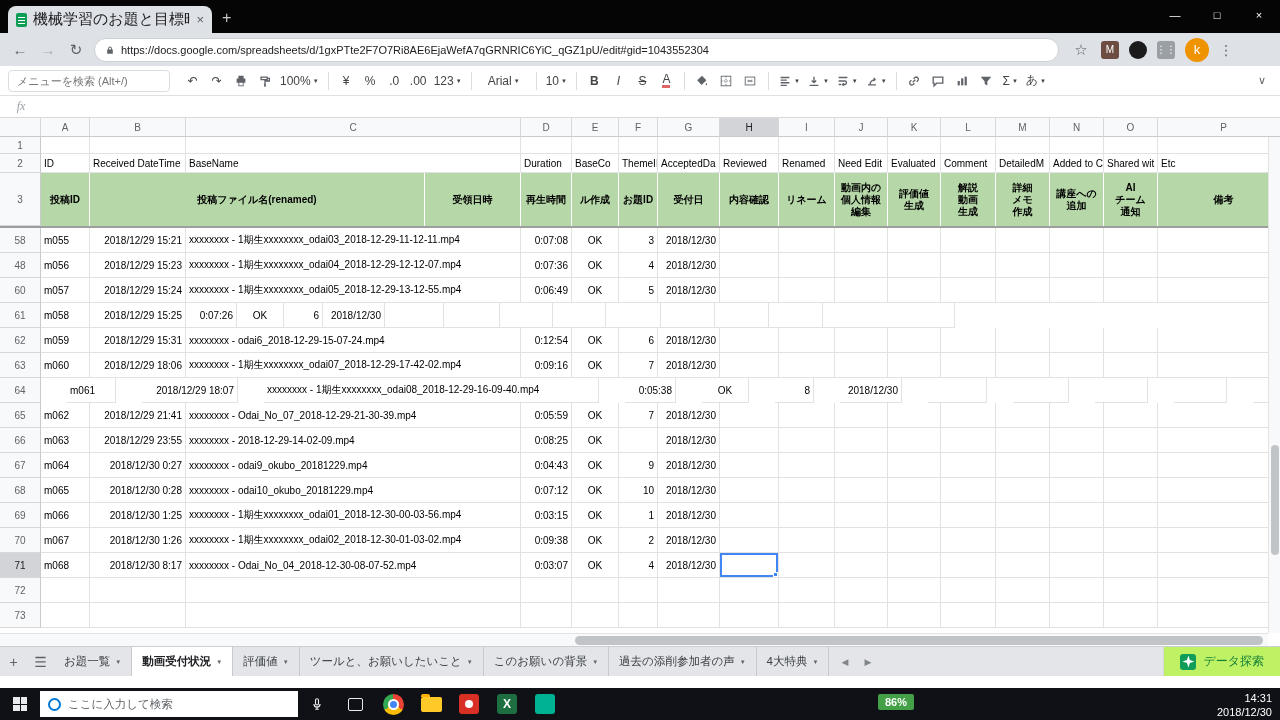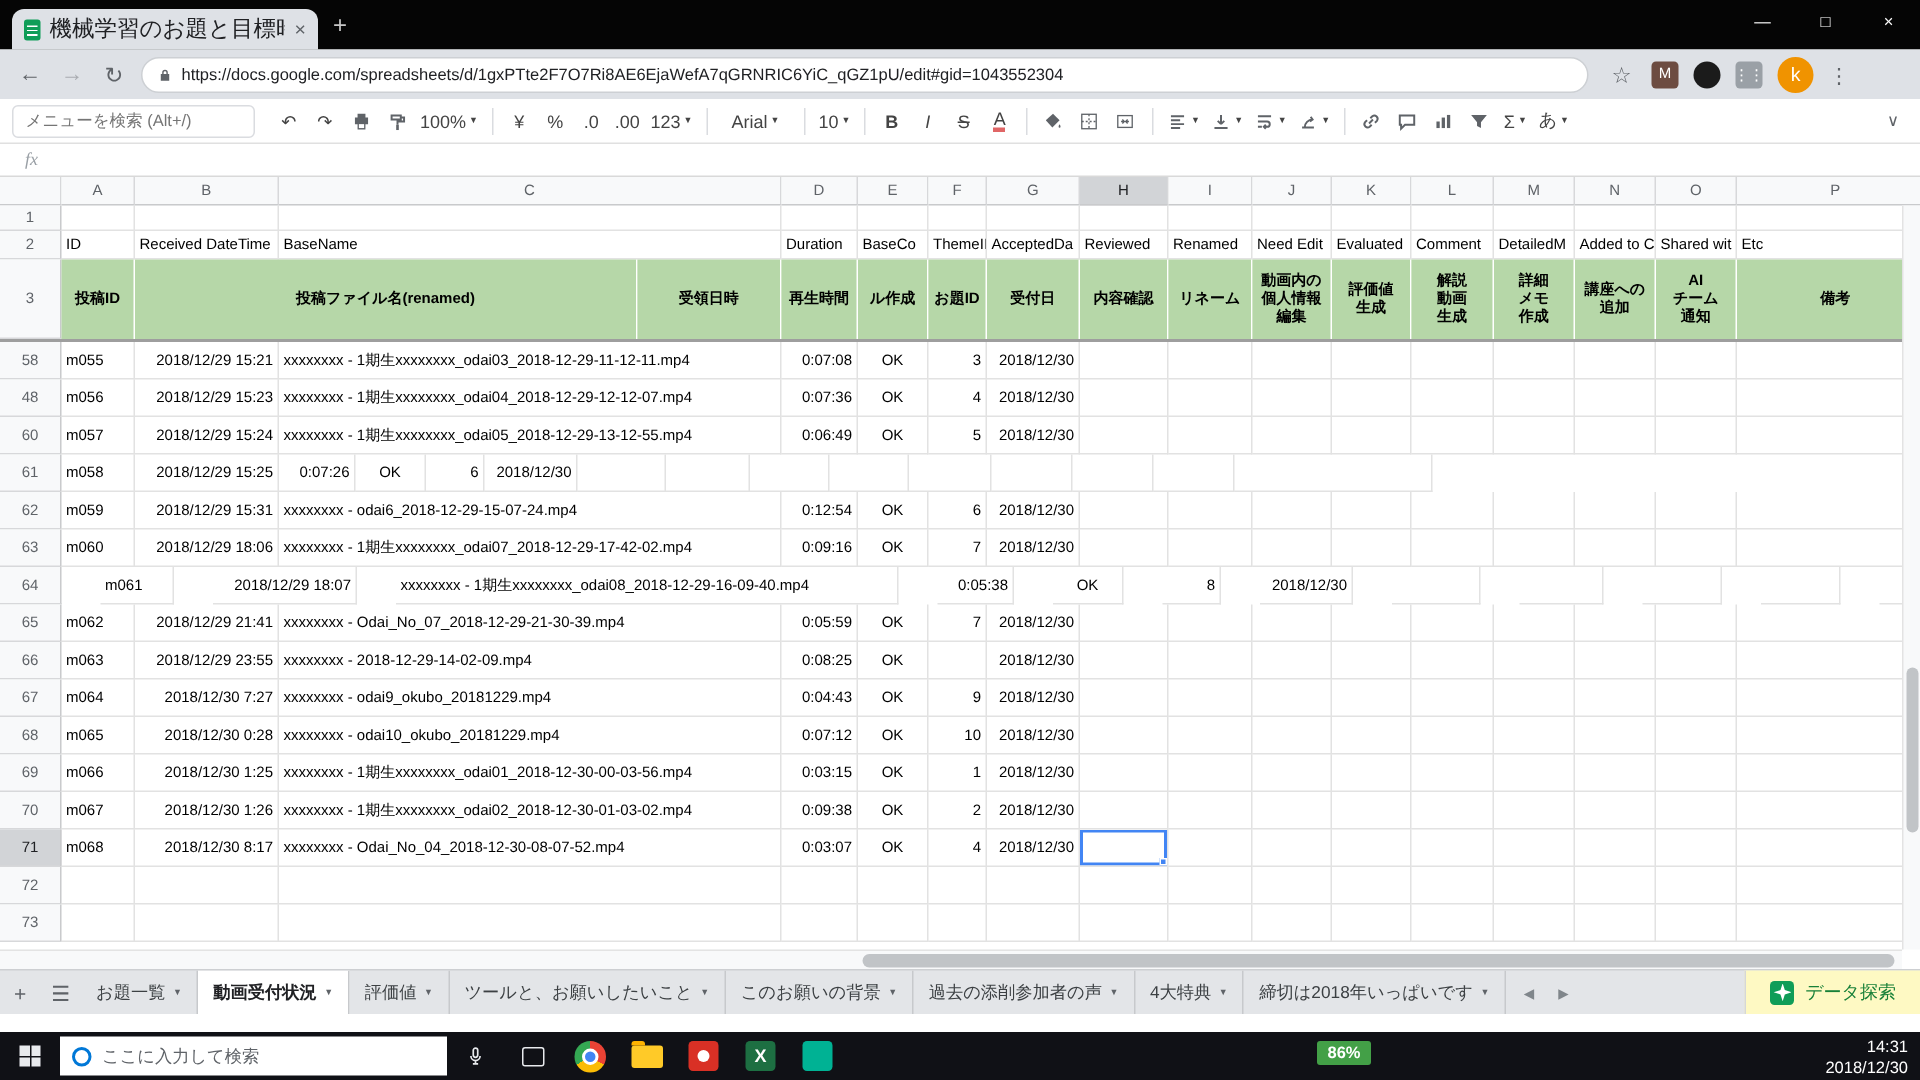--- a/index.html
+++ b/index.html
@@ -72,21 +72,21 @@
 .vthumb{position:absolute;top:62%;left:2px;width:8px;height:110px;background:#c1c4c7;border-radius:4px;}
 
 
 .tabbar{position:absolute;top:646px;left:0;right:0;height:30px;background:#e3e5e8;border-top:1px solid #cdcfd2;display:flex;align-items:stretch;}
 .tb-btn{width:27px;display:flex;align-items:center;justify-content:center;color:#5f6368;font-size:14px;flex:0 0 auto;}
 .tabs-wrap{display:flex;align-items:stretch;overflow:hidden;}
 .sheettab{display:flex;align-items:center;gap:5px;padding:0 10px;border-right:1px solid #c7c9cc;color:#3c4043;font-size:11.5px;white-space:nowrap;flex:0 0 auto;}
 .sheettab.active{background:#fff;font-weight:bold;color:#202124;}
 .tab-caret{font-size:6px;color:#5f6368;}
 .tabnav{display:flex;align-items:center;gap:16px;padding:0 12px;color:#80868b;font-size:9px;}
-.explore{margin-left:auto;display:flex;align-items:center;gap:7px;background:#fef9c3;padding:0 16px;font-size:12px;color:#188038;border-left:1px solid #d5d7d9;flex:0 0 auto;}
+.explore{margin-left:auto;display:flex;align-items:center;gap:7px;background:#bef264;padding:0 16px;font-size:12px;color:#188038;border-left:1px solid #d5d7d9;flex:0 0 auto;}
 .explore-icon{width:16px;height:16px;background:#0f9d58;border-radius:3px;position:relative;}
 .explore-icon::after{content:"";position:absolute;inset:2px;background:#fff;clip-path:polygon(50% 0,62% 38%,100% 50%,62% 62%,50% 100%,38% 62%,0 50%,38% 38%);}
 .gap-strip{position:absolute;top:676px;left:0;right:0;height:12px;background:#fff;}
 
 
 .taskbar{position:absolute;top:688px;left:0;right:0;height:32px;background:#101116;display:flex;align-items:center;}
 .start{width:40px;height:32px;display:flex;align-items:center;justify-content:center;}
 .winlogo{width:14px;height:14px;display:grid;grid-template-columns:1fr 1fr;grid-template-rows:1fr 1fr;gap:1px;}
 .winlogo i{background:#e8eaed;}
 .tsearch{width:258px;height:26px;background:#fff;display:flex;align-items:center;gap:7px;padding:0 8px;flex:0 0 auto;}
@@ -534,21 +534,21 @@
           <div class="gc" style="width: 53px;"></div>
           <div class="gc" style="width: 55px;"></div>
           <div class="gc" style="width: 54px;"></div>
           <div class="gc" style="width: 54px;"></div>
           <div class="gc" style="width: 54px;"></div>
           <div class="gc" style="width: 132px;"></div>
         </div>
         <div class="grow" style="height: 25px;">
           <div class="rh" style="width: 41px;">67</div>
           <div class="gc al" style="width: 49px;">m064</div>
-          <div class="gc ar" style="width: 96px;">2018/12/30 7:27</div>
+          <div class="gc ar" style="width: 96px;">2018/12/30 0:27</div>
           <div class="gc al" style="width: 335px;">xxxxxxxx - odai9_okubo_20181229.mp4</div>
           <div class="gc ar" style="width: 51px;">0:04:43</div>
           <div class="gc ac" style="width: 47px;">OK</div>
           <div class="gc ar" style="width: 39px;">9</div>
           <div class="gc ar" style="width: 62px;">2018/12/30</div>
           <div class="gc" style="width: 59px;"></div>
           <div class="gc" style="width: 56px;"></div>
           <div class="gc" style="width: 53px;"></div>
           <div class="gc" style="width: 53px;"></div>
           <div class="gc" style="width: 55px;"></div>
@@ -705,24 +705,20 @@
         <div class="sheettab">
           <span>このお願いの背景</span>
           <span class="tab-caret">▼</span>
         </div>
         <div class="sheettab">
           <span>過去の添削参加者の声</span>
           <span class="tab-caret">▼</span>
         </div>
         <div class="sheettab">
           <span>4大特典</span>
-          <span class="tab-caret">▼</span>
-        </div>
-        <div class="sheettab">
-          <span>締切は2018年いっぱいです</span>
           <span class="tab-caret">▼</span>
         </div>
       </div>
     <div class="tabnav">
       <span>◀</span>
       <span>▶</span>
     </div>
     <div class="explore">
       <span class="explore-icon"></span>
       <span>データ探索</span>

